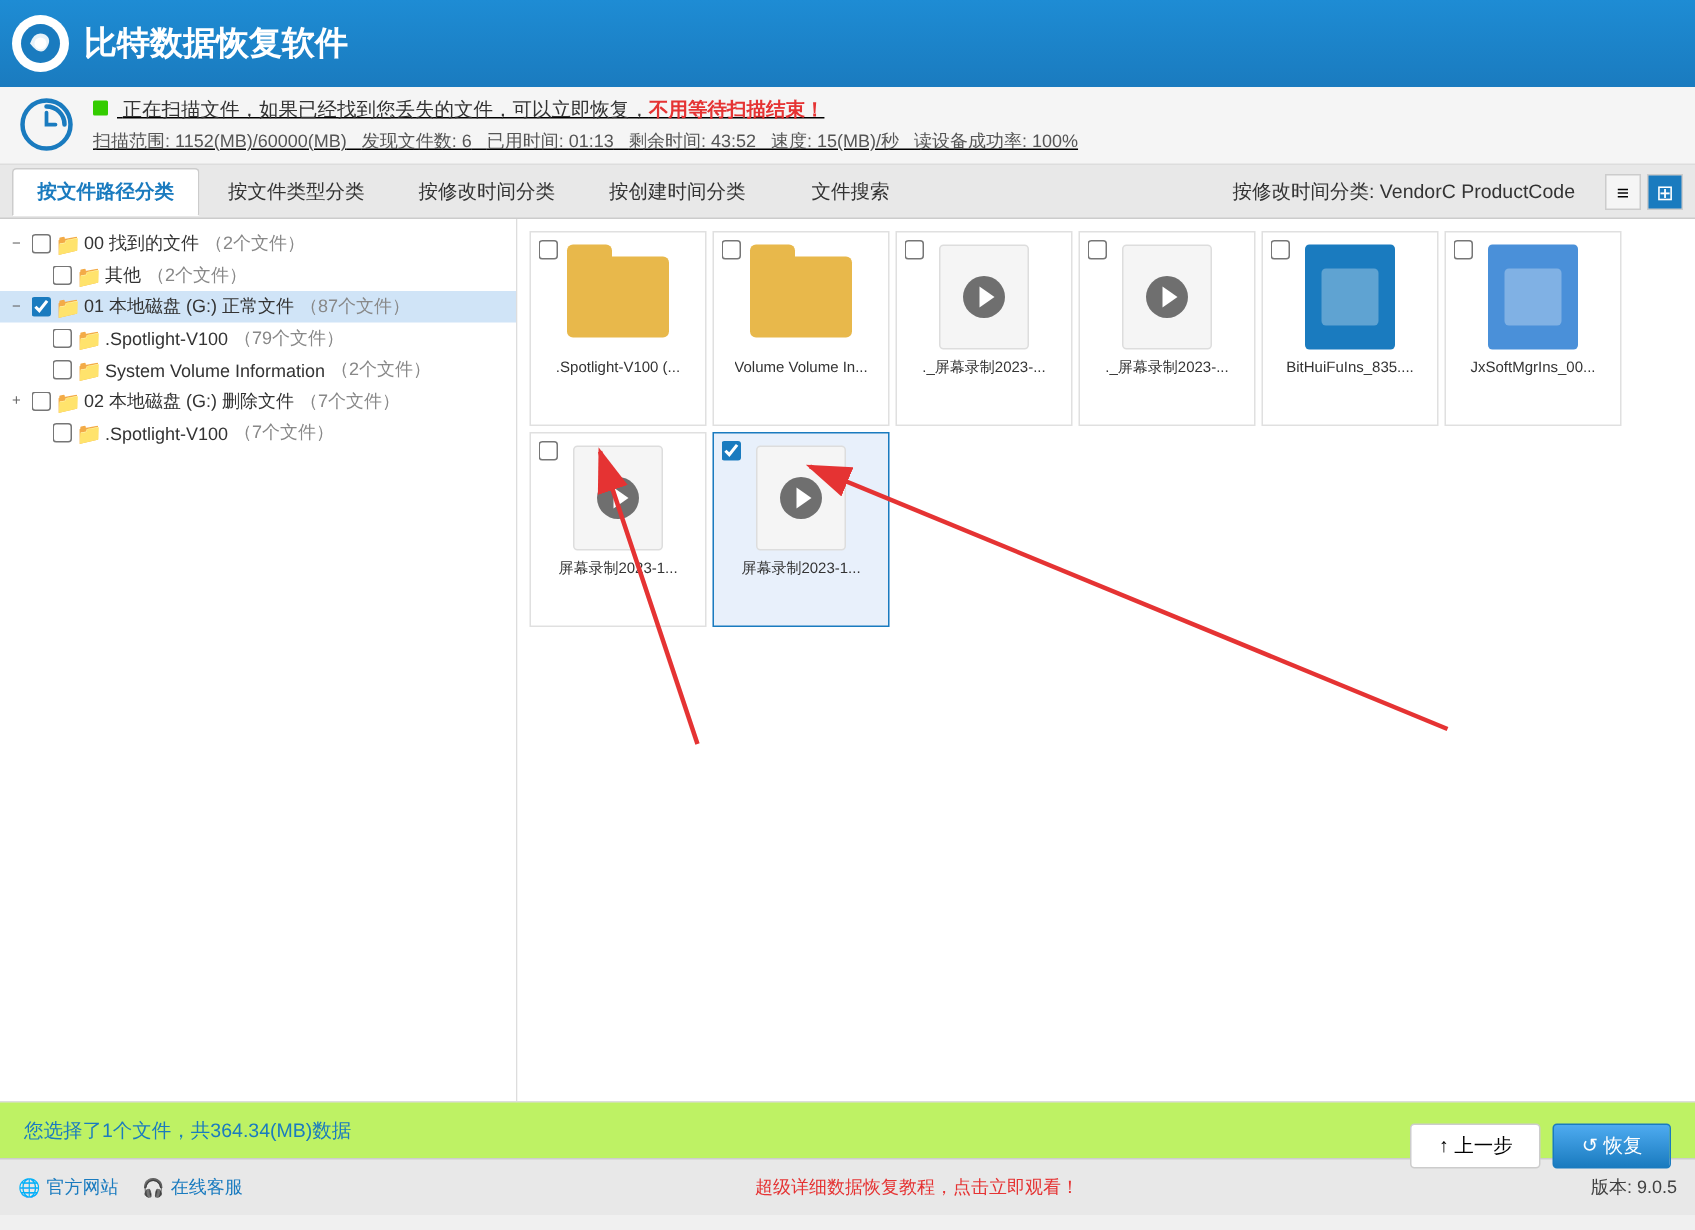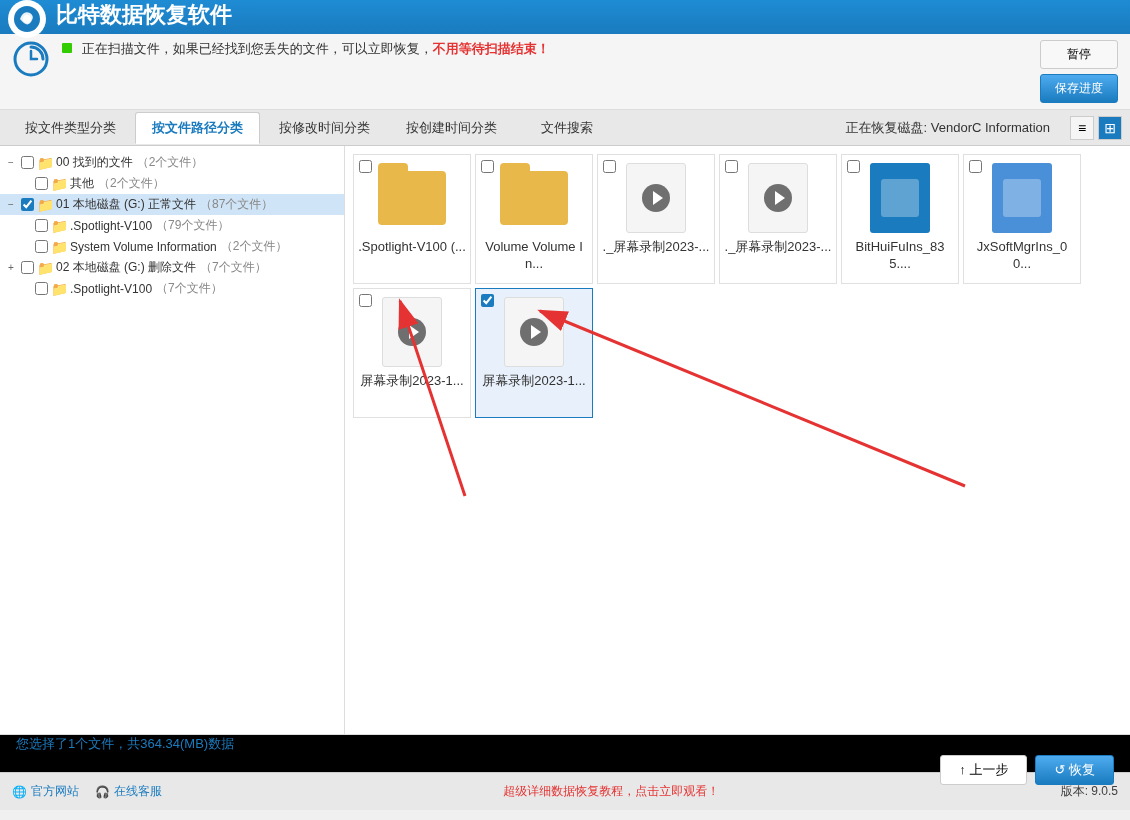--- a/index.html
+++ b/index.html
@@ -1,23 +1,23 @@
 <!DOCTYPE html>
 <html><head>
   <meta charset="utf-8">
   <style>
     * { box-sizing: border-box; margin: 0; padding: 0; font-family: 'Microsoft YaHei', SimSun, sans-serif; }
     body { width: 1130px; height: 820px; overflow: hidden; background: #f0f0f0; }
 
     
     .titlebar {
       background: linear-gradient(180deg, #1e8cd4 0%, #1a7bbf 100%);
-      height: 34px;
-      display: flex;
-      align-items: flex-start;
+      height: 58px;
+      display: flex;
+      align-items: center;
       padding: 0 8px;
       color: white;
       position: relative;
     }
     .titlebar-logo {
       width: 38px; height: 38px;
       background: white;
       border-radius: 50%;
       display: flex; align-items: center; justify-content: center;
       margin-right: 10px;
@@ -64,21 +64,21 @@
       display: flex;
       align-items: flex-start;
       gap: 12px;
     }
     .scan-icon {
       width: 38px; height: 38px;
       flex-shrink: 0;
       display: flex; align-items: center; justify-content: center;
     }
     .scan-icon svg { width: 36px; height: 36px; }
-    .scan-info { flex: 1; }
+    .scan-info { flex: 1; text-decoration: underline; }
     .scan-status-line {
       font-size: 13px;
       color: #333;
       margin-bottom: 4px;
     }
     .scan-status-line .warn { color: #e53333; font-weight: bold; }
     .scan-progress-dot {
       display: inline-block;
       width: 10px; height: 10px;
       background: #33cc00;
@@ -234,21 +234,21 @@
     .file-icon {
       width: 70px;
       height: 70px;
       display: flex;
       align-items: center;
       justify-content: center;
       margin-bottom: 6px;
       flex-shrink: 0;
     }
     .file-label {
-      font-size: 13px;
+      font-size: 10px;
       color: #333;
       text-align: center;
       word-break: break-all;
       line-height: 1.3;
       max-height: 40px;
       overflow: hidden;
     }
 
     
     .folder-big {
@@ -302,24 +302,24 @@
     }
     .blue-square-inner {
       width: 38px; height: 38px;
       background: rgba(255,255,255,0.3);
       border-radius: 3px;
     }
 
     
     .statusbar {
       height: 38px;
-      background: #000000;
+      background: #bef264;
       border-top: 1px solid #ddd;
       display: flex;
-      align-items: flex-start;
+      align-items: center;
       padding: 0 16px;
       font-size: 13px;
     }
     .status-selected { color: #1a7bbf; }
     .status-btns {
       margin-left: auto;
       display: flex;
       gap: 8px;
     }
     .status-btn {
@@ -401,34 +401,38 @@
       <circle cx="18" cy="18" r="16" fill="none" stroke="#1a7bbf" stroke-width="3"></circle>
       <path d="M18 6 A12 12 0 0 1 30 18" stroke="#1a7bbf" stroke-width="3" fill="none" stroke-linecap="round"></path>
       <path d="M18 10 L18 18 L24 18" stroke="#1a7bbf" stroke-width="2.5" fill="none" stroke-linecap="round"></path>
     </svg>
   </div>
   <div class="scan-info">
     <div class="scan-status-line">
       <span class="scan-progress-dot"></span>
       <span>正在扫描文件，如果已经找到您丢失的文件，可以立即恢复，</span><span class="warn">不用等待扫描结束！</span>
     </div>
-  </div>
-  <div class="scan-btns">
-    <button class="scan-btn">暂停</button>
-    <button class="scan-btn primary">保存进度</button>
+    <div class="scan-details">
+      <span>扫描范围: 1152(MB)/60000(MB)</span>&nbsp;&nbsp;
+      <span>发现文件数: 6</span>&nbsp;&nbsp;
+      <span>已用时间: 01:13</span>&nbsp;&nbsp;
+      <span>剩余时间: 43:52</span>&nbsp;&nbsp;
+      <span>速度: 15(MB)/秒</span>&nbsp;&nbsp;
+      <span>读设备成功率: 100%</span>
+    </div>
   </div>
 </div>
 
 <div class="tabbar">
+  <div class="tab active">按文件路径分类</div>
   <div class="tab">按文件类型分类</div>
-  <div class="tab active">按文件路径分类</div>
   <div class="tab">按修改时间分类</div>
   <div class="tab">按创建时间分类</div>
   <div class="tab tab-search">文件搜索</div>
-  <div class="tab-recovering">正在恢复磁盘: VendorC Information</div>
+  <div class="tab-recovering">按修改时间分类: VendorC ProductCode</div>
   <div class="tab-view-icons">
     <div class="view-icon-btn">≡</div>
     <div class="view-icon-btn active">⊞</div>
   </div>
 </div>
 
 <div class="main-content-inner" style="height: calc(820px - 50px - 70px - 36px - 38px - 38px);">
 
   <div class="sidebar">
 

